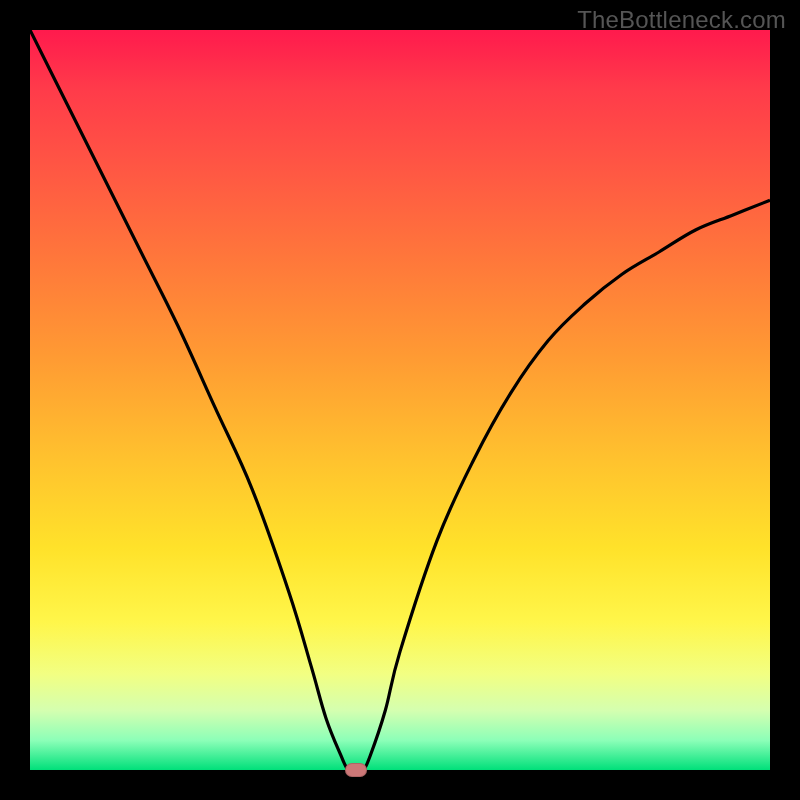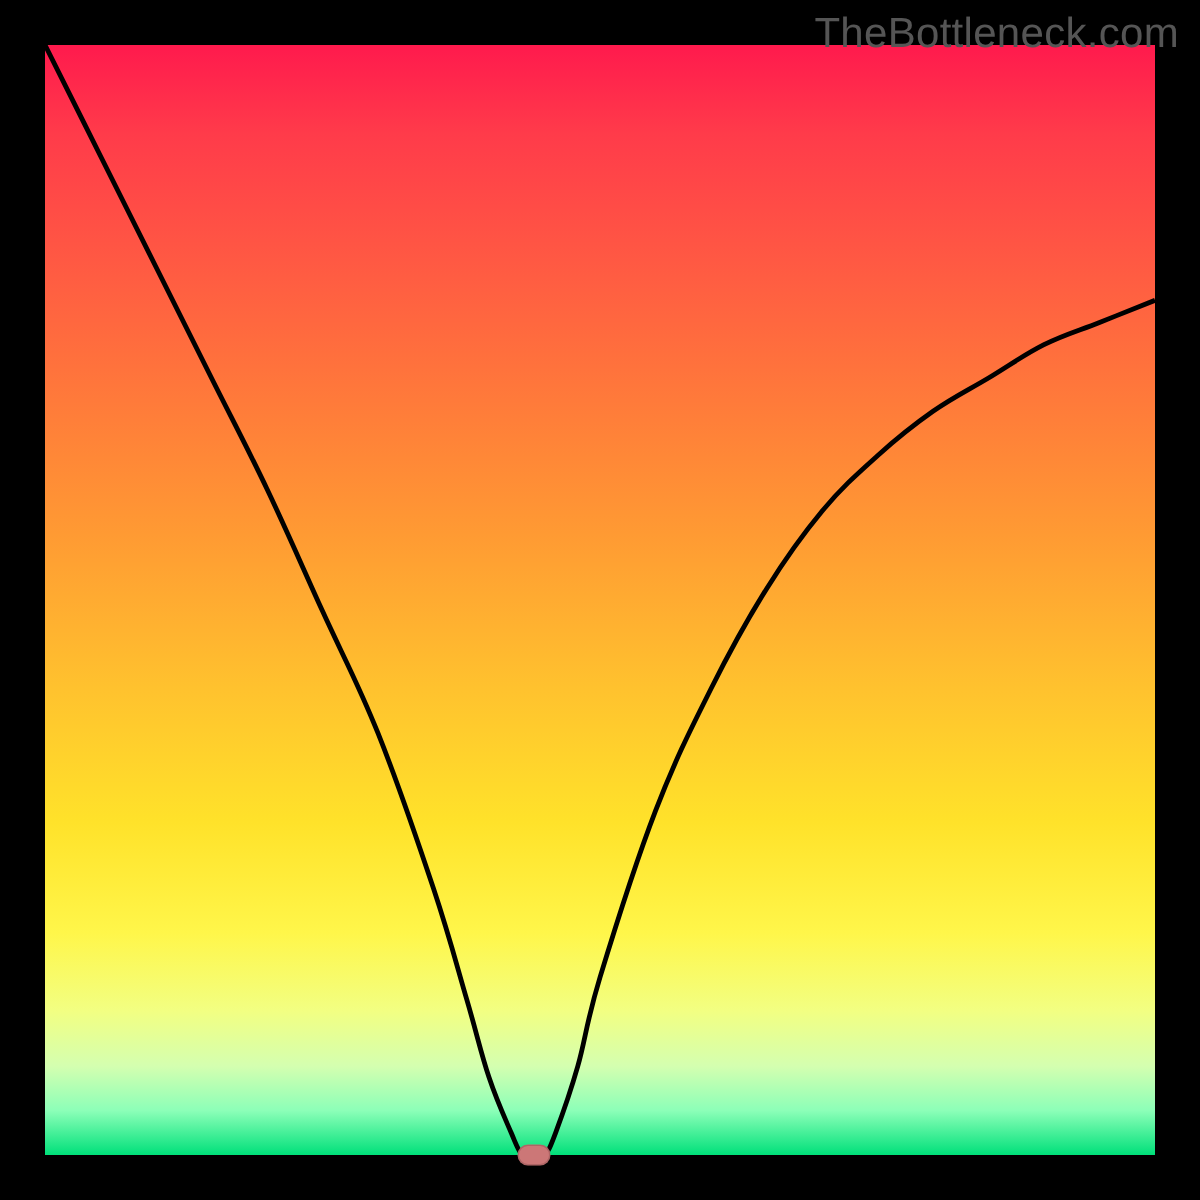--- a/index.html
+++ b/index.html
@@ -15,21 +15,21 @@
     position: relative;
     width: 800px;
     height: 800px;
     background: #000;
   }
   .watermark {
     position: absolute;
     top: 6px;
     right: 14px;
     color: #555;
-    font-size: 28px;
+    font-size: 24px;
     font-weight: 500;
     letter-spacing: 0.2px;
     z-index: 10;
   }
   .plot-area {
     position: absolute;
     left: 30px;
     top: 30px;
     width: 740px;
     height: 740px;

